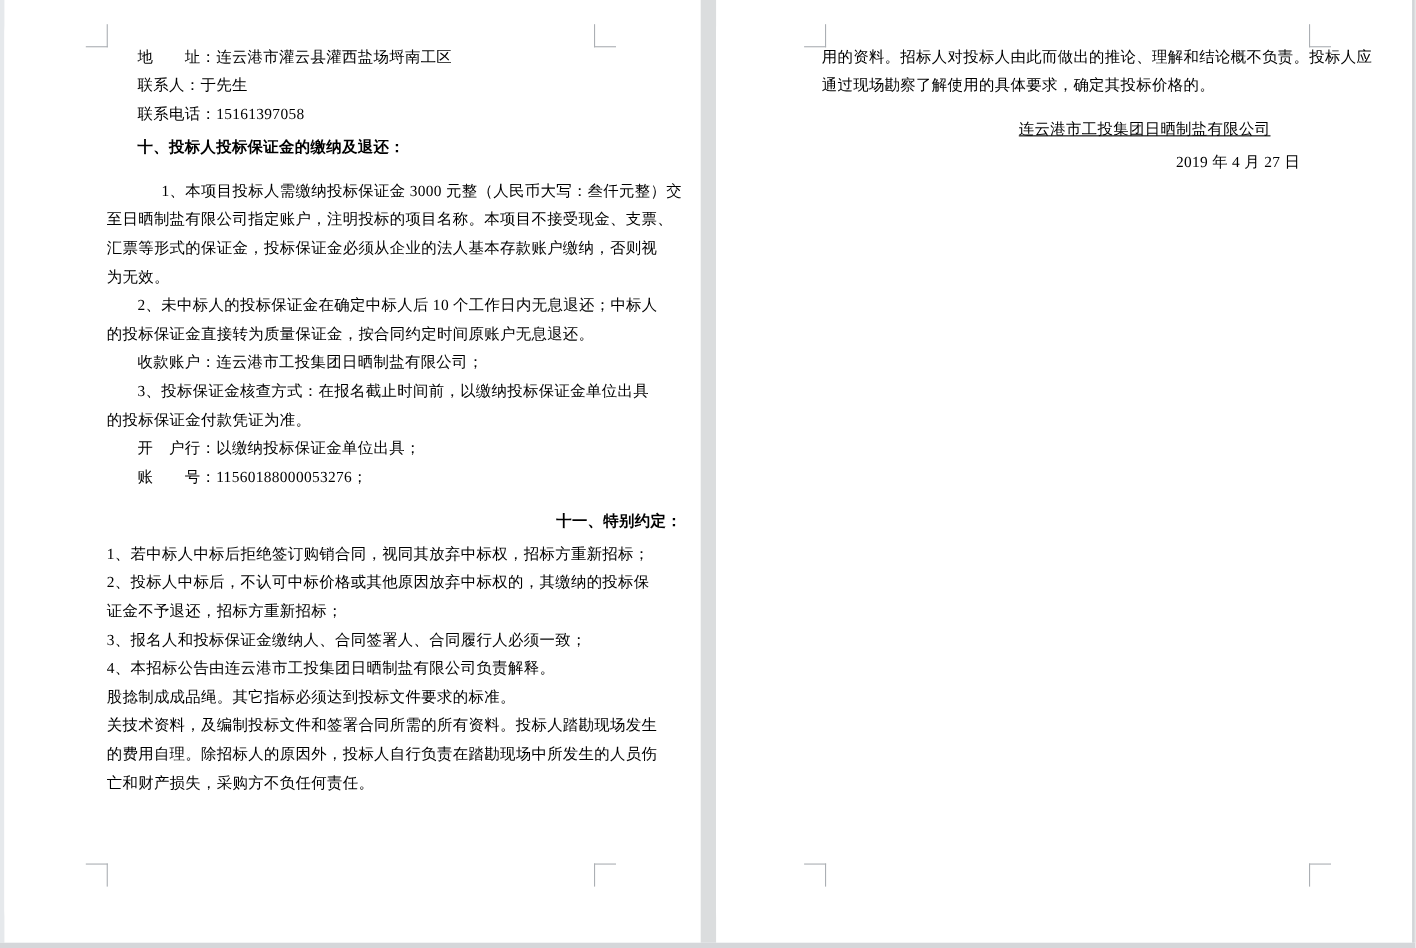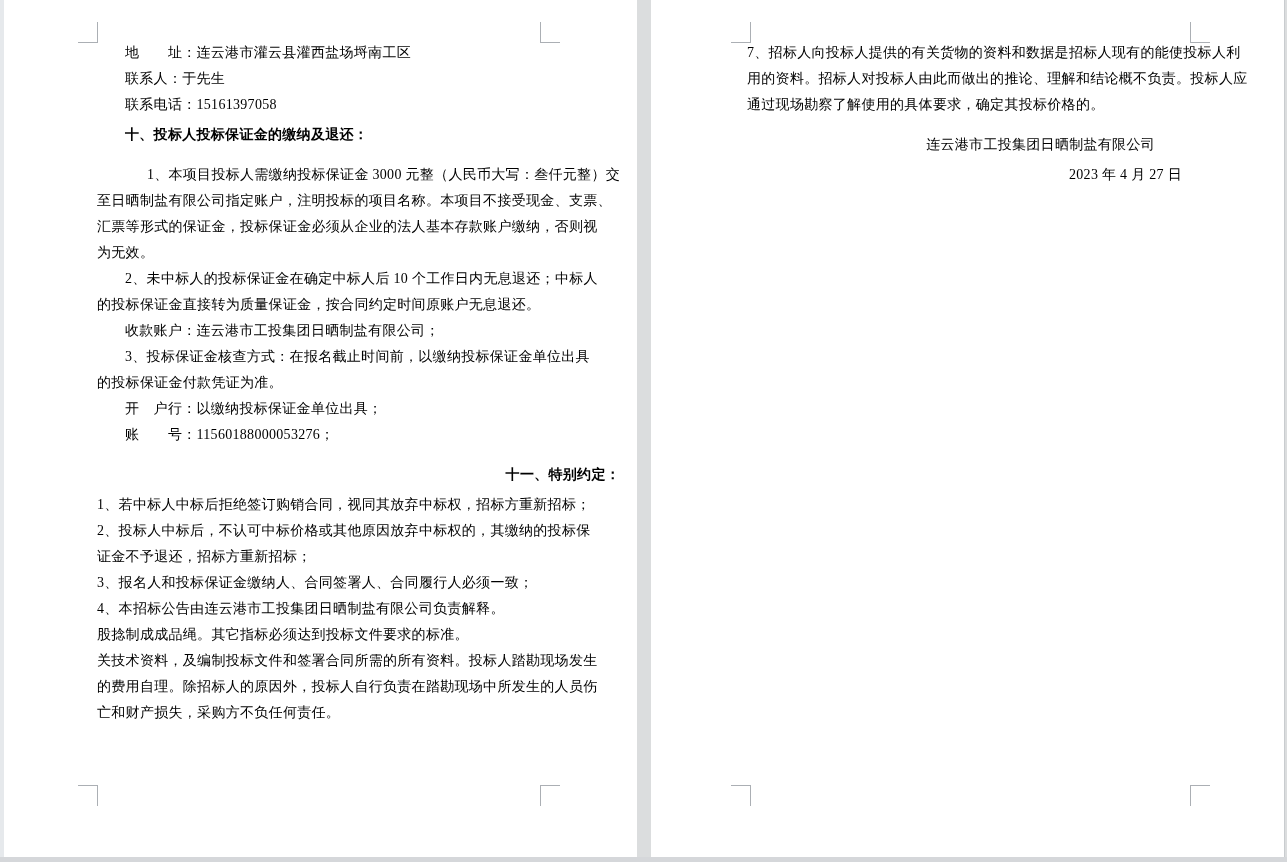--- a/index.html
+++ b/index.html
@@ -92,22 +92,21 @@
 </div>
 
 <div id="page-gap" class="app-strip"></div>
 
 <div id="page-right" class="page">
   <div class="mark tl"></div>
   <div class="mark tr"></div>
   <div class="mark bl"></div>
   <div class="mark br"></div>
   <div class="textblock">
-      <div class="line">7、招标人向投标人提供的有关货物的资料和数据是招标人现有的能使投标人利</div>
       <div class="line">用的资料。招标人对投标人由此而做出的推论、理解和结论概不负责。投标人应</div>
       <div class="line">通过现场勘察了解使用的具体要求，确定其投标价格的。</div>
-      <div class="line sb-lg align-right" style="padding-right: 35px;">连云港市工投集团日晒制盐有限公司</div>
-      <div class="line sb-sm align-right" style="padding-right: 8px;">2023 年 4 月 27 日</div>
+      <div class="line sb-lg align-right" style="padding-right: 35px; text-decoration: underline;">连云港市工投集团日晒制盐有限公司</div>
+      <div class="line sb-sm align-right" style="padding-right: 8px;">2019 年 4 月 27 日</div>
     </div>
 </div>
 
 <div id="edge-right" class="app-strip"></div>
 <div id="bottom-bar"></div>
 
 </body></html>

